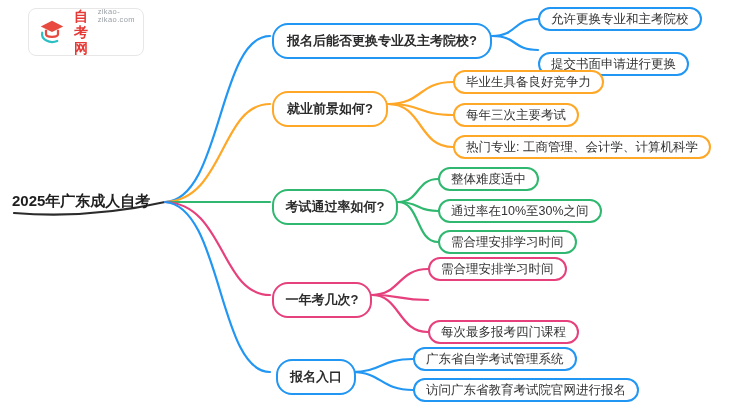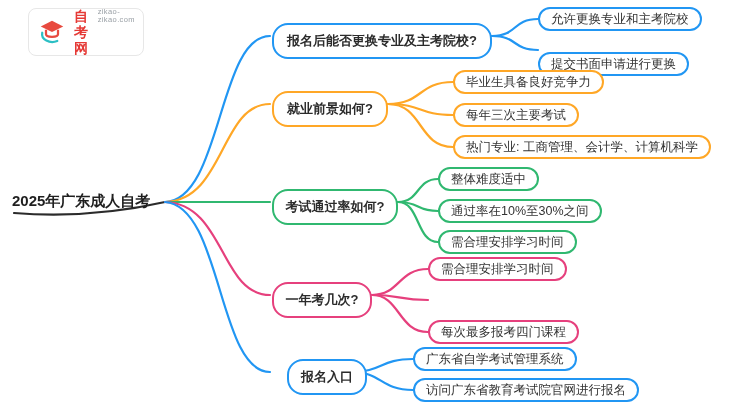--- a/index.html
+++ b/index.html
@@ -86,21 +86,21 @@
       <span class="logo-sub">zikao-zikao.com</span>
     </div>
   </div>
 
   <div class="root-label">2025年广东成人自考</div>
 
   <div class="qnode" style="left: 272px; top: 23px; width: 220px; border-color: rgb(33, 150, 243);">报名后能否更换专业及主考院校?</div>
   <div class="qnode" style="left: 272px; top: 91px; width: 116px; border-color: rgb(255, 167, 38);">就业前景如何?</div>
   <div class="qnode" style="left: 272px; top: 189px; width: 126px; border-color: rgb(48, 184, 112);">考试通过率如何?</div>
   <div class="qnode" style="left: 272px; top: 282px; width: 100px; border-color: rgb(230, 64, 125);">一年考几次?</div>
-  <div class="qnode" style="left: 287px; top: 359px; width: 80px; border-color: rgb(33, 150, 243);">报名入口</div>
+  <div class="qnode" style="left: 276px; top: 359px; width: 80px; border-color: rgb(33, 150, 243);">报名入口</div>
 
   <div class="leaf" style="left: 538px; top: 7px; border-color: rgb(33, 150, 243);">允许更换专业和主考院校</div>
   <div class="leaf" style="left: 538px; top: 38px; border-color: rgb(33, 150, 243); margin-top: 14px;">提交书面申请进行更换</div>
 
   <div class="leaf" style="left: 453px; top: 70px; border-color: rgb(255, 167, 38);">毕业生具备良好竞争力</div>
   <div class="leaf" style="left: 453px; top: 103px; border-color: rgb(255, 167, 38);">每年三次主要考试</div>
   <div class="leaf" style="left: 453px; top: 135px; border-color: rgb(255, 167, 38);">热门专业: 工商管理、会计学、计算机科学</div>
 
   <div class="leaf" style="left: 438px; top: 167px; border-color: rgb(48, 184, 112);">整体难度适中</div>
   <div class="leaf" style="left: 438px; top: 199px; border-color: rgb(48, 184, 112);">通过率在10%至30%之间</div>

